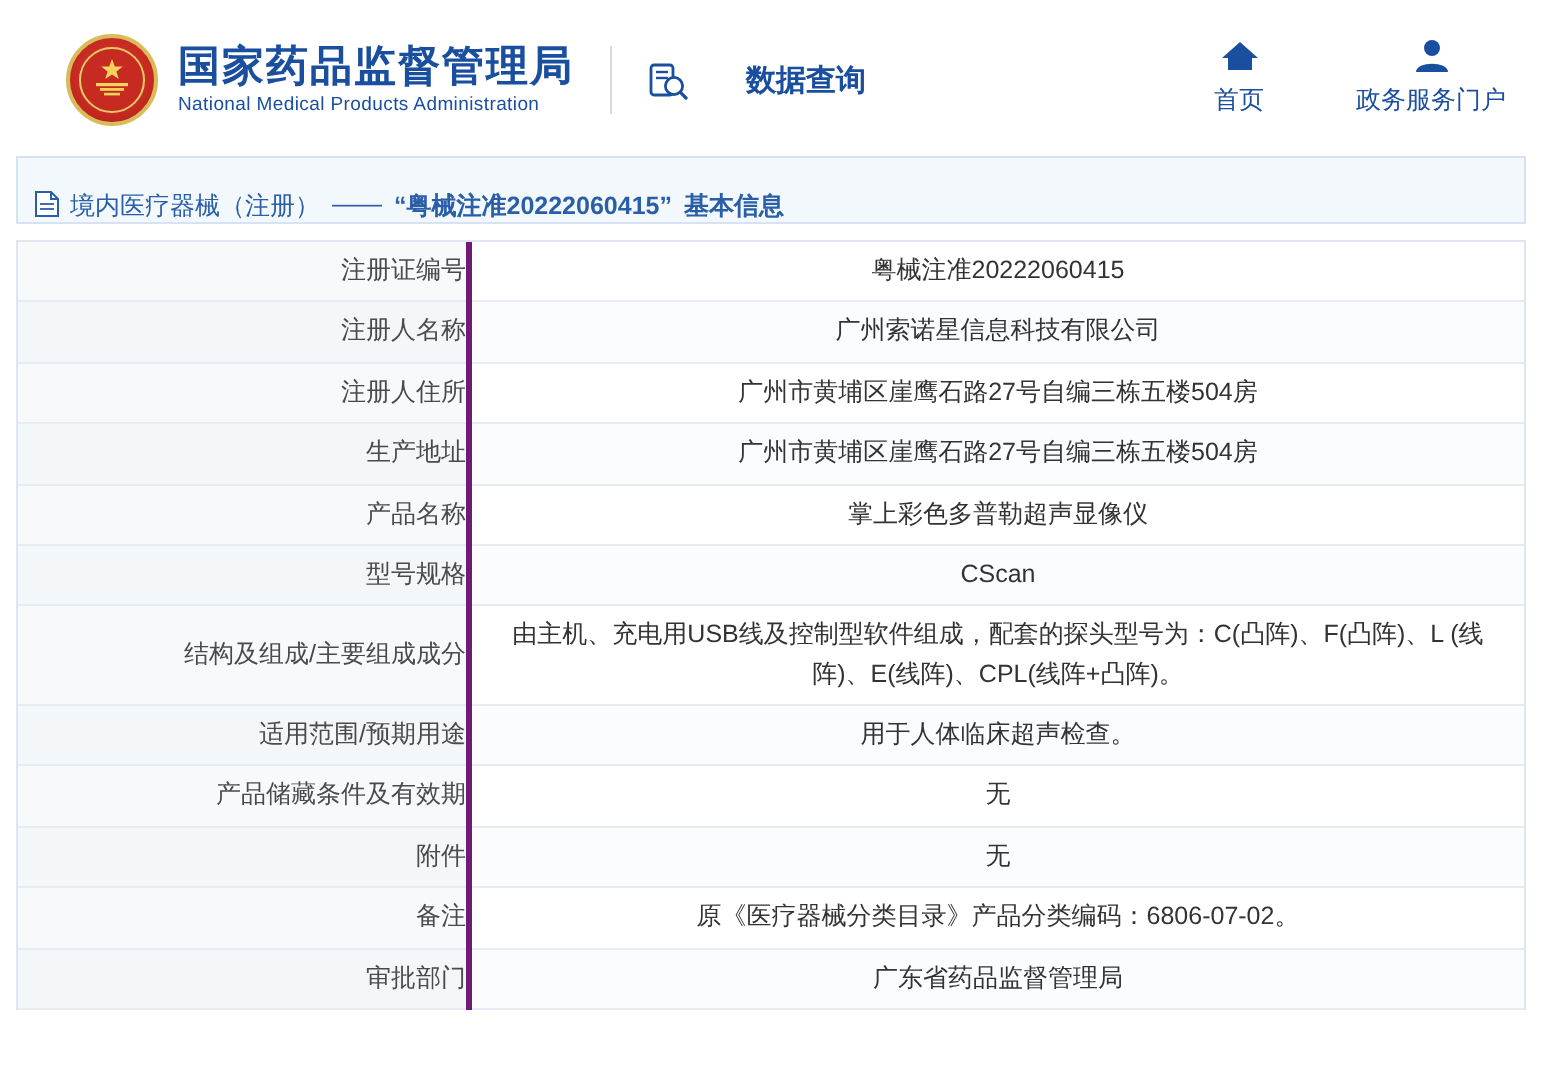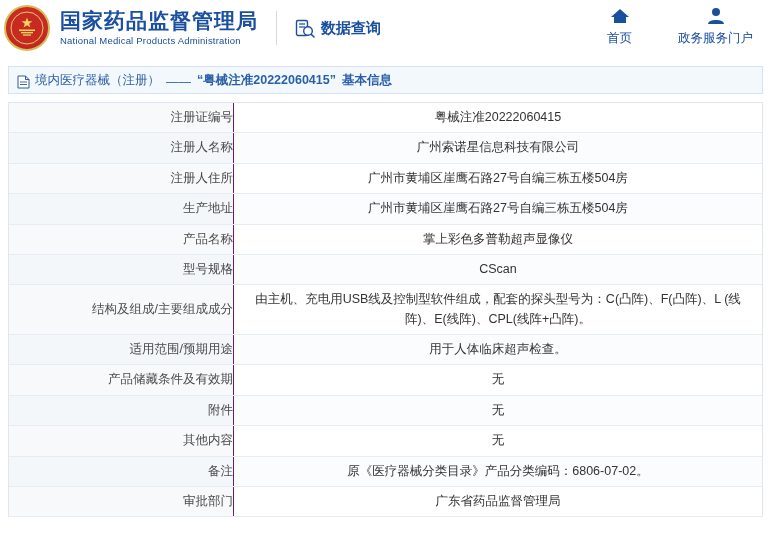--- a/index.html
+++ b/index.html
@@ -13,23 +13,24 @@
     font-family: "Liberation Sans", sans-serif;
     font-size: 13px;
     color: #333;
     overflow: hidden;
   }
   
   .header {
     height: 56px;
     display: flex;
     align-items: center;
-    padding: 0 4px;
+    padding: 0 33px;
     box-sizing: border-box;
     position: relative;
+    margin-top: 12px;
   }
   .emblem {
     width: 46px;
     height: 46px;
     border-radius: 50%;
     background: radial-gradient(circle at 50% 45%, #e03a2f 0%, #c62a20 60%, #a81e16 100%);
     border: 2px solid #d9bb5a;
     display: flex;
     align-items: center;
     justify-content: center;
@@ -60,20 +61,21 @@
     background: #d8d8d8;
     margin: 0 18px;
   }
   .query-link {
     display: flex;
     align-items: center;
     color: #1a4fa0;
     font-size: 15px;
     font-weight: bold;
     cursor: pointer;
+    gap: 23px;
   }
   .query-link .q-icon {
     margin-right: 6px;
     display: inline-flex;
   }
   .nav-right {
     position: absolute;
     right: 18px;
     top: 6px;
     display: flex;
@@ -95,22 +97,22 @@
     align-items: center;
     margin-bottom: 4px;
   }
   
   .crumb-wrap {
     margin: 10px 8px 0 8px;
     border: 1px solid #d7e3f4;
     background: #f3f8fd;
     height: 28px;
     display: flex;
-    align-items: flex-end;
-    padding: 4px 8px;
+    align-items: flex-start;
+    padding: 16px 8px;
     box-sizing: border-box;
     font-size: 12.5px;
     color: #2a5fa8;
   }
   .crumb-ico {
     margin-right: 5px;
     display: inline-flex;
   }
   .crumb-strong { font-weight: bold; }
   
@@ -130,21 +132,21 @@
     font-size: 12.5px;
     vertical-align: middle;
     line-height: 1.55;
     text-align: center;
   }
   td.label {
     width: 216px;
     text-align: right;
     background: #f7f9fb;
     color: #4a4a4a;
-    border-right: 1px solid #701a75;
+    border-right: 3px solid #701a75;
     padding-right: 0;
   }
   td.value {
     color: #333;
     background: #ffffff;
     word-break: break-all;
   }
   tr:nth-child(even) td.value { background: #fafcfe; }
   tr:nth-child(even) td.label { background: #f4f7fa; }
 </style>
@@ -254,24 +256,20 @@
       </tr>
       <tr>
         <td class="label">产品储藏条件及有效期</td>
         <td class="value">无</td>
       </tr>
       <tr>
         <td class="label">附件</td>
         <td class="value">无</td>
       </tr>
       <tr>
-        <td class="label">其他内容</td>
-        <td class="value">无</td>
-      </tr>
-      <tr>
         <td class="label">备注</td>
         <td class="value">原《医疗器械分类目录》产品分类编码：6806-07-02。</td>
       </tr>
       <tr>
         <td class="label">审批部门</td>
         <td class="value">广东省药品监督管理局</td>
       </tr>
 
     </tbody>
   </table>

